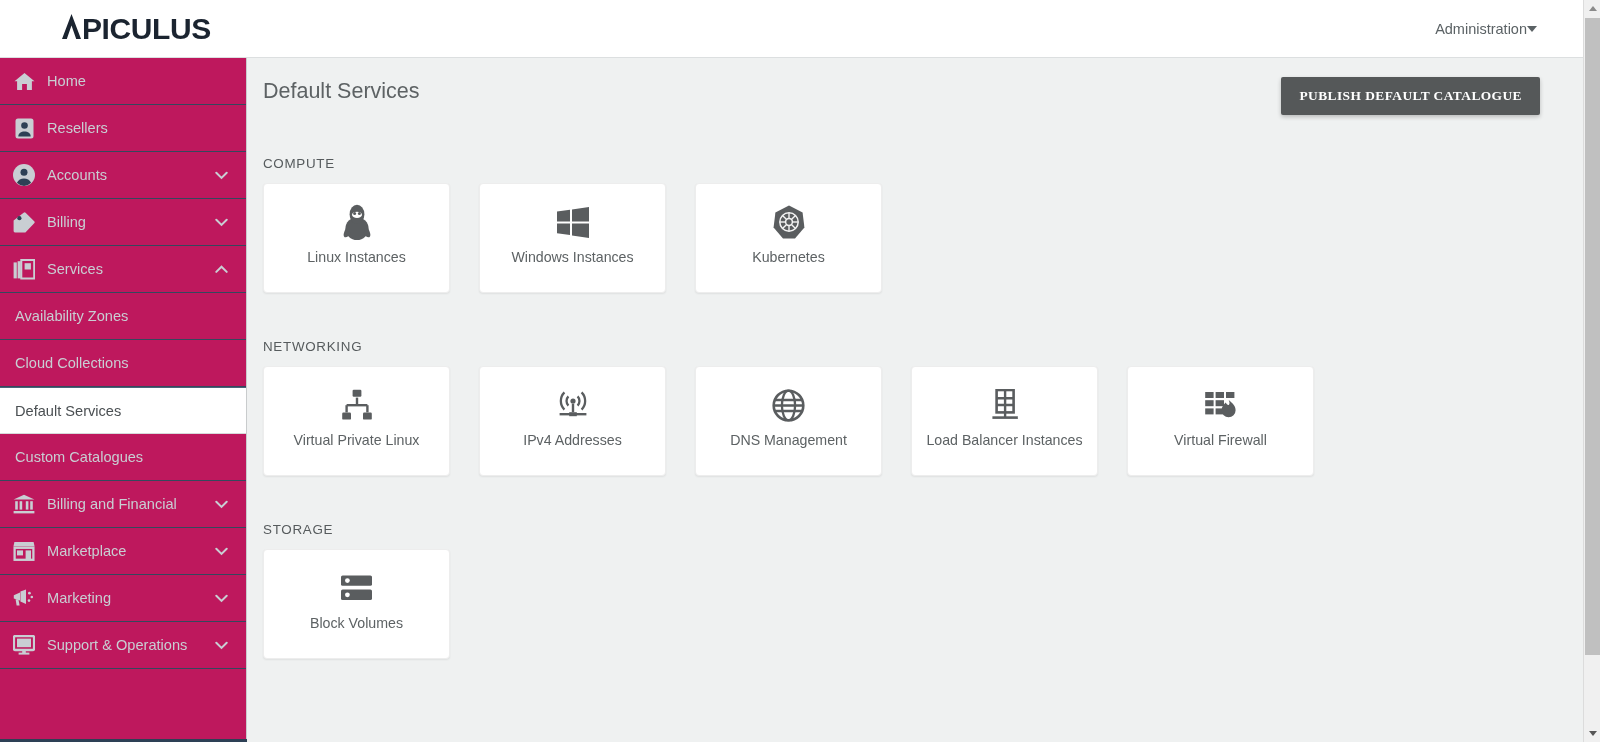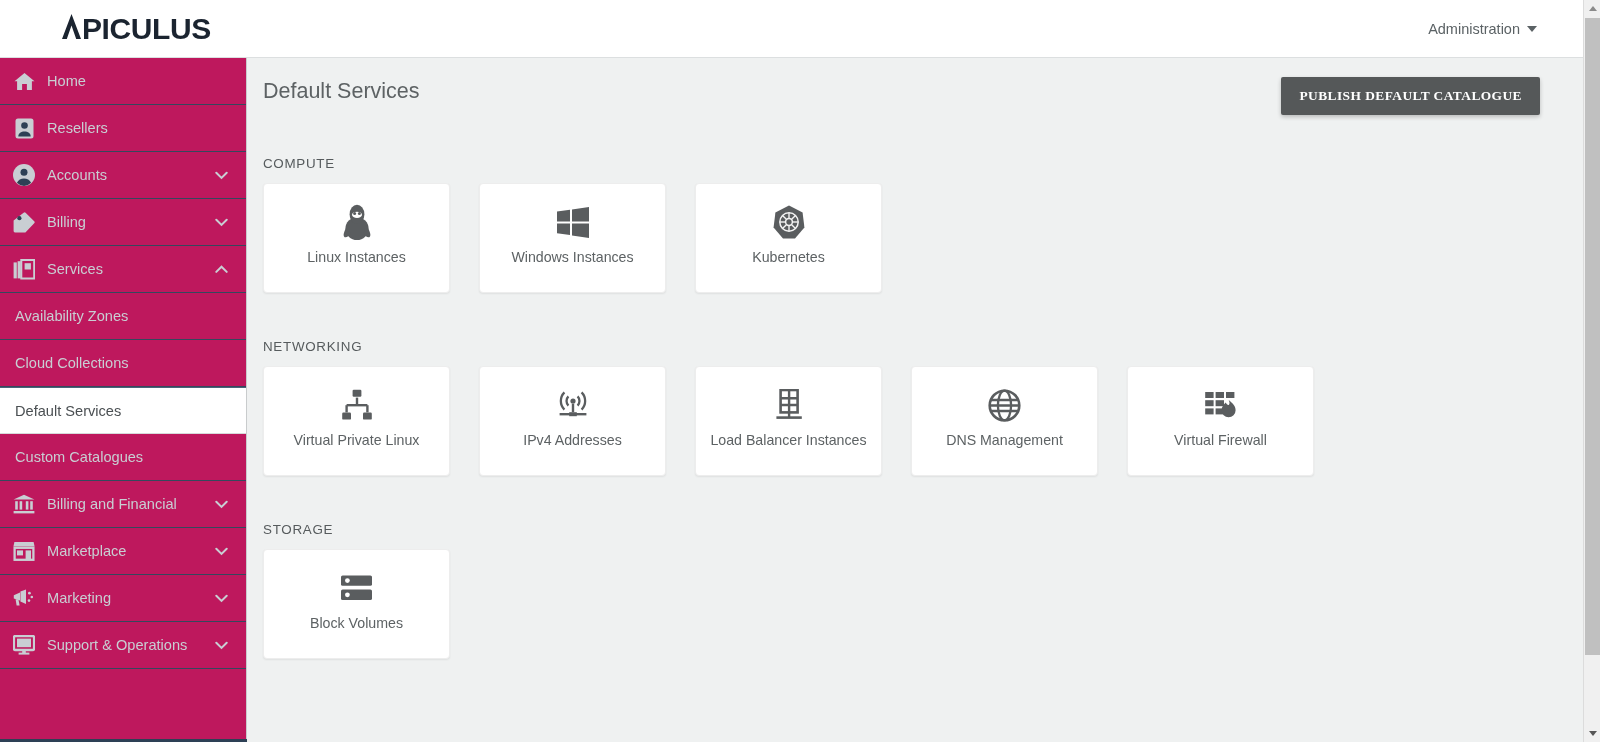--- a/index.html
+++ b/index.html
@@ -40,21 +40,21 @@
     width: 19px; height: 27px;
     margin-right: 1px;
   }
   .brand .lam svg { position: absolute; left: 0; top: 2px; }
   .brand-rest { font-size: 30px; font-weight: 700; }
 
   .admin-menu {
     margin-right: 46px;
     color: #5b6265;
     font-size: 14.5px;
-    display: flex; align-items: center; gap: 7px;
+    display: flex; align-items: center; gap: 0;
     cursor: pointer;
   }
   .caret-dn {
     width: 0; height: 0;
     border-left: 5px solid transparent;
     border-right: 5px solid transparent;
     border-top: 6px solid #5b6265;
   }
 
   
@@ -470,39 +470,39 @@
               <path d="M18 14.6v8.6" stroke="#5a5d5f" stroke-width="2.4"></path>
               <rect x="14.2" y="23.2" width="7.6" height="4" fill="#5a5d5f"></rect>
               <path d="M4.6 25.2h26.8" stroke="#5a5d5f" stroke-width="2.4"></path>
             </svg>
           </div>
           <div class="c-lbl">IPv4 Addresses</div>
         </div>
 
         <div class="card">
           <div class="c-ico">
+            <svg width="33" height="33" viewBox="0 0 33 33">
+              <circle cx="16.5" cy="16.5" r="14.8" fill="none" stroke="#5a5d5f" stroke-width="2.6"></circle>
+              <ellipse cx="16.5" cy="16.5" rx="6.6" ry="14.8" fill="none" stroke="#5a5d5f" stroke-width="2.3"></ellipse>
+              <path d="M2.4 11h28.2M2.4 22h28.2M1.7 16.5h29.6" stroke="#5a5d5f" stroke-width="2.3"></path>
+            </svg>
+          </div>
+          <div class="c-lbl">DNS Management</div>
+        </div>
+
+        <div class="card">
+          <div class="c-ico">
             <svg width="34" height="32" viewBox="0 0 34 32">
               <rect x="8.6" y="1" width="17" height="22.4" fill="none" stroke="#5a5d5f" stroke-width="2.6"></rect>
               <path d="M8.6 9.2h17M8.6 16h17M17.1 1v22.4" stroke="#5a5d5f" stroke-width="2.4"></path>
               <path d="M17.1 23.6v4.4" stroke="#5a5d5f" stroke-width="2.4"></path>
               <path d="M4.4 28.6h25.4" stroke="#5a5d5f" stroke-width="2.6"></path>
             </svg>
           </div>
           <div class="c-lbl">Load Balancer Instances</div>
-        </div>
-
-        <div class="card">
-          <div class="c-ico">
-            <svg width="33" height="33" viewBox="0 0 33 33">
-              <circle cx="16.5" cy="16.5" r="14.8" fill="none" stroke="#5a5d5f" stroke-width="2.6"></circle>
-              <ellipse cx="16.5" cy="16.5" rx="6.6" ry="14.8" fill="none" stroke="#5a5d5f" stroke-width="2.3"></ellipse>
-              <path d="M2.4 11h28.2M2.4 22h28.2M1.7 16.5h29.6" stroke="#5a5d5f" stroke-width="2.3"></path>
-            </svg>
-          </div>
-          <div class="c-lbl">DNS Management</div>
         </div>
 
         <div class="card">
           <div class="c-ico">
             <svg width="34" height="30" viewBox="0 0 34 30">
               <rect x="1.2" y="2" width="8.4" height="6" fill="#5a5d5f"></rect>
               <rect x="11.6" y="2" width="8.4" height="6" fill="#5a5d5f"></rect>
               <rect x="22" y="2" width="8.4" height="6" fill="#5a5d5f"></rect>
               <rect x="1.2" y="10.2" width="8.4" height="6" fill="#5a5d5f"></rect>
               <rect x="11.6" y="10.2" width="8.4" height="6" fill="#5a5d5f"></rect>

